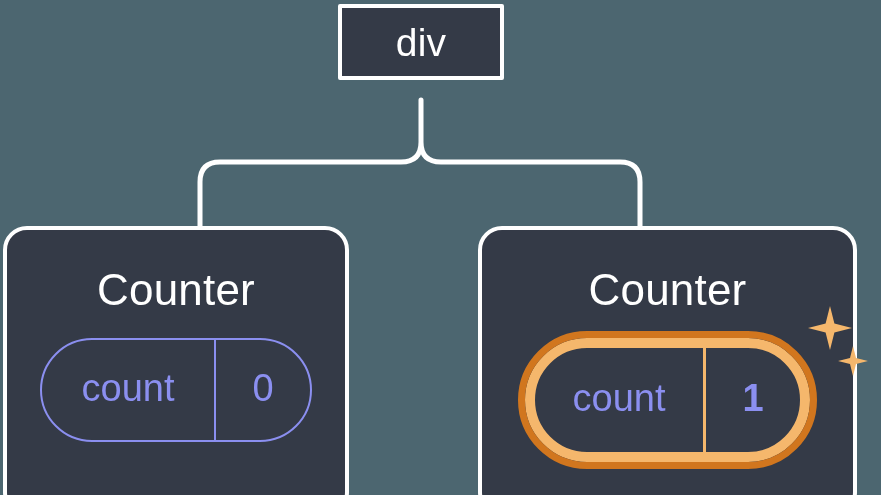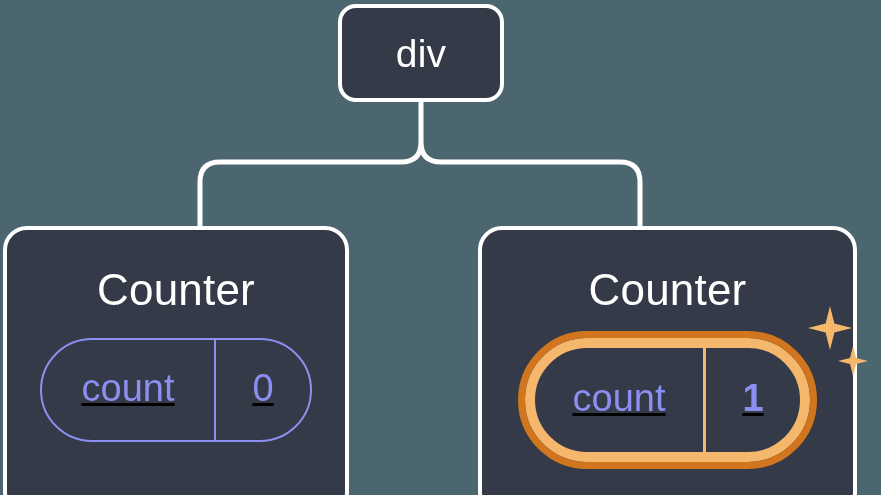--- a/index.html
+++ b/index.html
@@ -36,23 +36,23 @@
     border: 4px solid #ffffff;
     border-radius: 22px;
     display: flex;
     flex-direction: column;
     align-items: center;
   }
   .node-root {
     left: 338px;
     top: 4px;
     width: 166px;
-    height: 98px;
+    height: 76px;
     justify-content: center;
-    border-radius: 18px;
+    border-radius: 2px;
   }
   .node-child {
     top: 226px;
     height: 290px;
     padding-top: 38px;
     border-radius: 24px;
   }
   .node-left  { left: 3px;   width: 346px; }
   .node-right { left: 478px; width: 379px; }
 
@@ -67,21 +67,20 @@
   .node-root .node-title { font-size: 39px; }
   .node-child .node-title { margin-bottom: 0; }
 
   
   .pill-wrap {
     position: relative;
     margin-top: 26px;
     display: flex;
     align-items: center;
     justify-content: center;
-    text-decoration: underline;
   }
   .pill {
     box-sizing: border-box;
     display: flex;
     align-items: stretch;
     height: 104px;
     border: 2px solid #8b8ff0;
     border-radius: 999px;
     background: transparent;
   }

